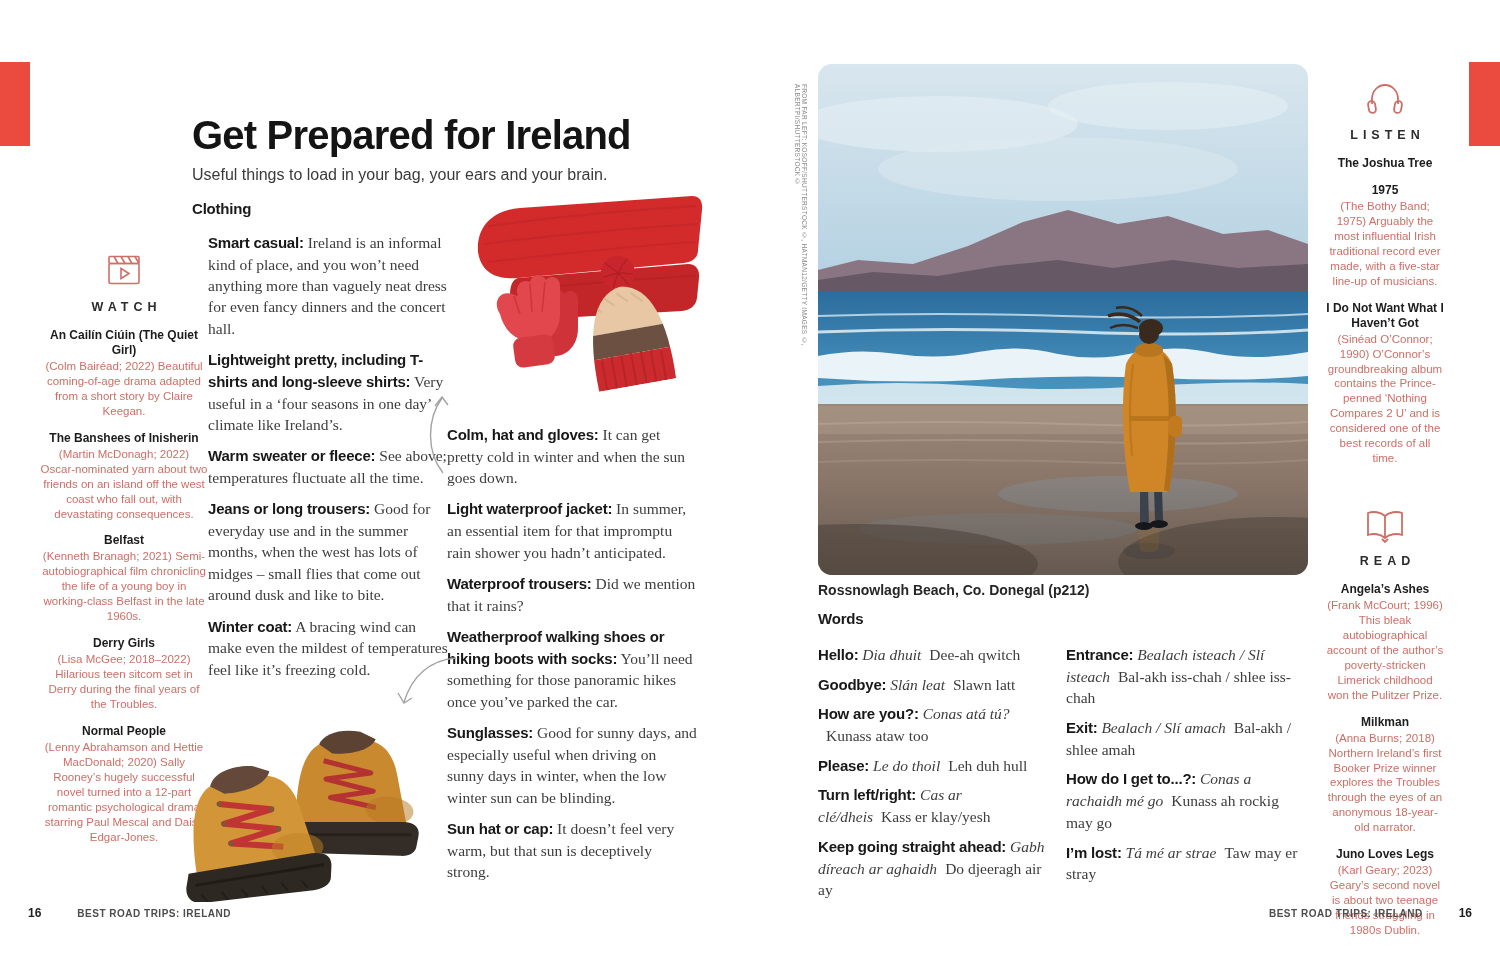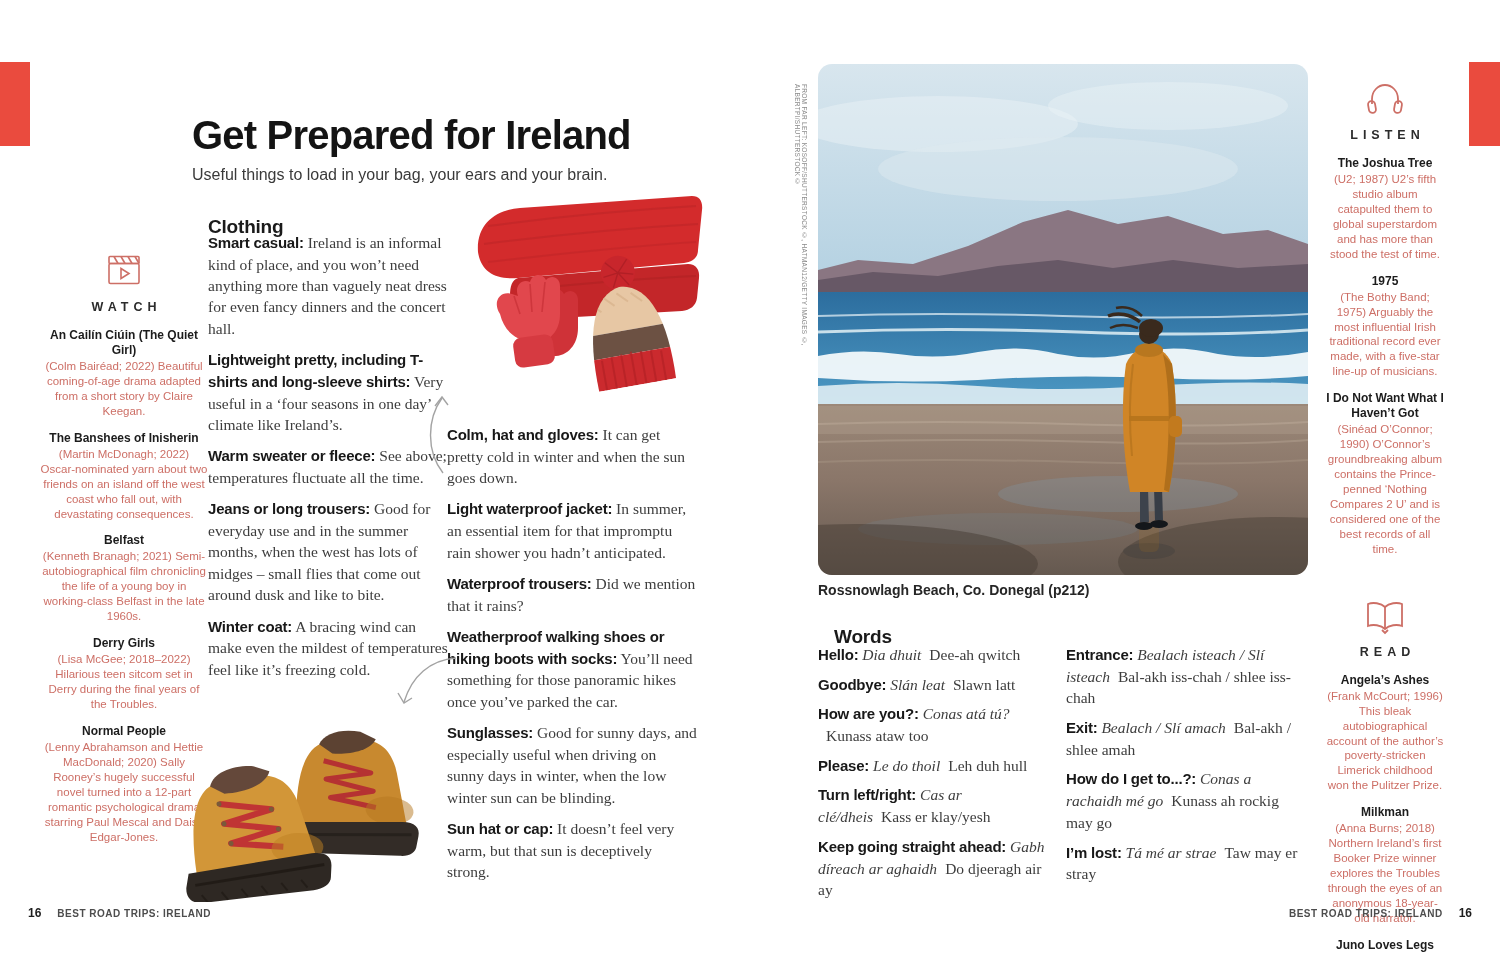--- a/index.html
+++ b/index.html
@@ -7,21 +7,21 @@
   .spread{position:relative;width:1500px;height:954px;background:#ffffff;overflow:hidden;}
 
   
   .bar{position:absolute;top:62px;height:84px;background:#ea4b3e;}
   .bar-left{left:0;width:30px;}
   .bar-right{right:0;width:31px;}
 
   
   .title{position:absolute;left:192px;top:86px;font-size:40px;font-weight:bold;letter-spacing:-0.8px;color:#141414;white-space:nowrap;}
   .intro{position:absolute;left:192px;top:166px;font-size:16px;color:#3a3a3a;margin:0;}
-  .sec{position:absolute;font-size:19px;font-weight:bold;color:#1a1a1a;margin:16px;letter-spacing:-0.2px;}
+  .sec{position:absolute;font-size:15px;font-weight:bold;color:#1a1a1a;margin:0;letter-spacing:-0.2px;}
   .clothing-h{left:192px;top:200px;}
   .words-h{left:818px;top:610px;}
 
   
   .col{position:absolute;}
   .col1{left:208px;top:232px;width:243px;}
   .col2{left:447px;top:424px;width:250px;}
   .para{font-family:"Liberation Serif",serif;font-size:15.5px;line-height:1.38;color:#3d3d3d;margin:0 0 10px 0;}
   .para .lead{font-family:"Liberation Sans",sans-serif;font-weight:bold;font-size:15px;color:#181818;letter-spacing:-0.2px;}
 
@@ -43,21 +43,21 @@
   
   .wcol{position:absolute;top:644px;}
   .wcol1{left:818px;width:235px;}
   .wcol2{left:1066px;width:242px;}
   .word{font-family:"Liberation Serif",serif;font-size:15.5px;line-height:1.4;color:#3d3d3d;margin:0 0 8px 0;}
   .word .wlabel{font-family:"Liberation Sans",sans-serif;font-weight:bold;font-size:15px;color:#181818;letter-spacing:-0.2px;}
   .word .irish{font-style:italic;}
   .word .pron{margin-left:8px;}
 
   
-  .footer{position:absolute;top:906px;display:flex;align-items:baseline;gap:16px;}
+  .footer{position:absolute;top:906px;display:flex;align-items:baseline;gap:36px;}
   .footer-left{left:28px;}
   .footer-right{right:28px;}
   .pagenum{font-size:12px;font-weight:bold;color:#1d1d1d;}
   .foottext{font-size:10px;font-weight:bold;letter-spacing:0.5px;color:#4d4d4d;}
 
   
   .art{position:absolute;}
   .scarf-art{left:448px;top:186px;}
   .boots-art{left:178px;top:652px;}
   .arrow{position:absolute;}
@@ -287,21 +287,20 @@
     <div class="side-icon">
       <svg width="44" height="42" viewBox="0 0 44 42" fill="none" stroke="#cd6f66" stroke-width="1.8">
         <path d="M9 28 v-5 c0,-8 6,-14 13,-14 s13,6 13,14 v5"></path>
         <rect x="5.5" y="25" width="7" height="12" rx="3.5" transform="rotate(-10 9 31)"></rect>
         <rect x="31.5" y="25" width="7" height="12" rx="3.5" transform="rotate(10 35 31)"></rect>
       </svg>
     </div>
     <div class="side-label">LISTEN</div>
     <div class="side-item">
       <div class="side-title">The Joshua Tree</div>
-      <div class="side-body">(U2; 1987) U2’s fifth studio album catapulted them to global superstardom and has more than stood the test of time.</div>
     </div>
     <div class="side-item">
       <div class="side-title">1975</div>
       <div class="side-body">(The Bothy Band; 1975) Arguably the most influential Irish traditional record ever made, with a five-star line-up of musicians.</div>
     </div>
     <div class="side-item">
       <div class="side-title">I Do Not Want What I Haven’t Got</div>
       <div class="side-body">(Sinéad O’Connor; 1990) O’Connor’s groundbreaking album contains the Prince-penned ‘Nothing Compares 2 U’ and is considered one of the best records of all time.</div>
     </div>
 

